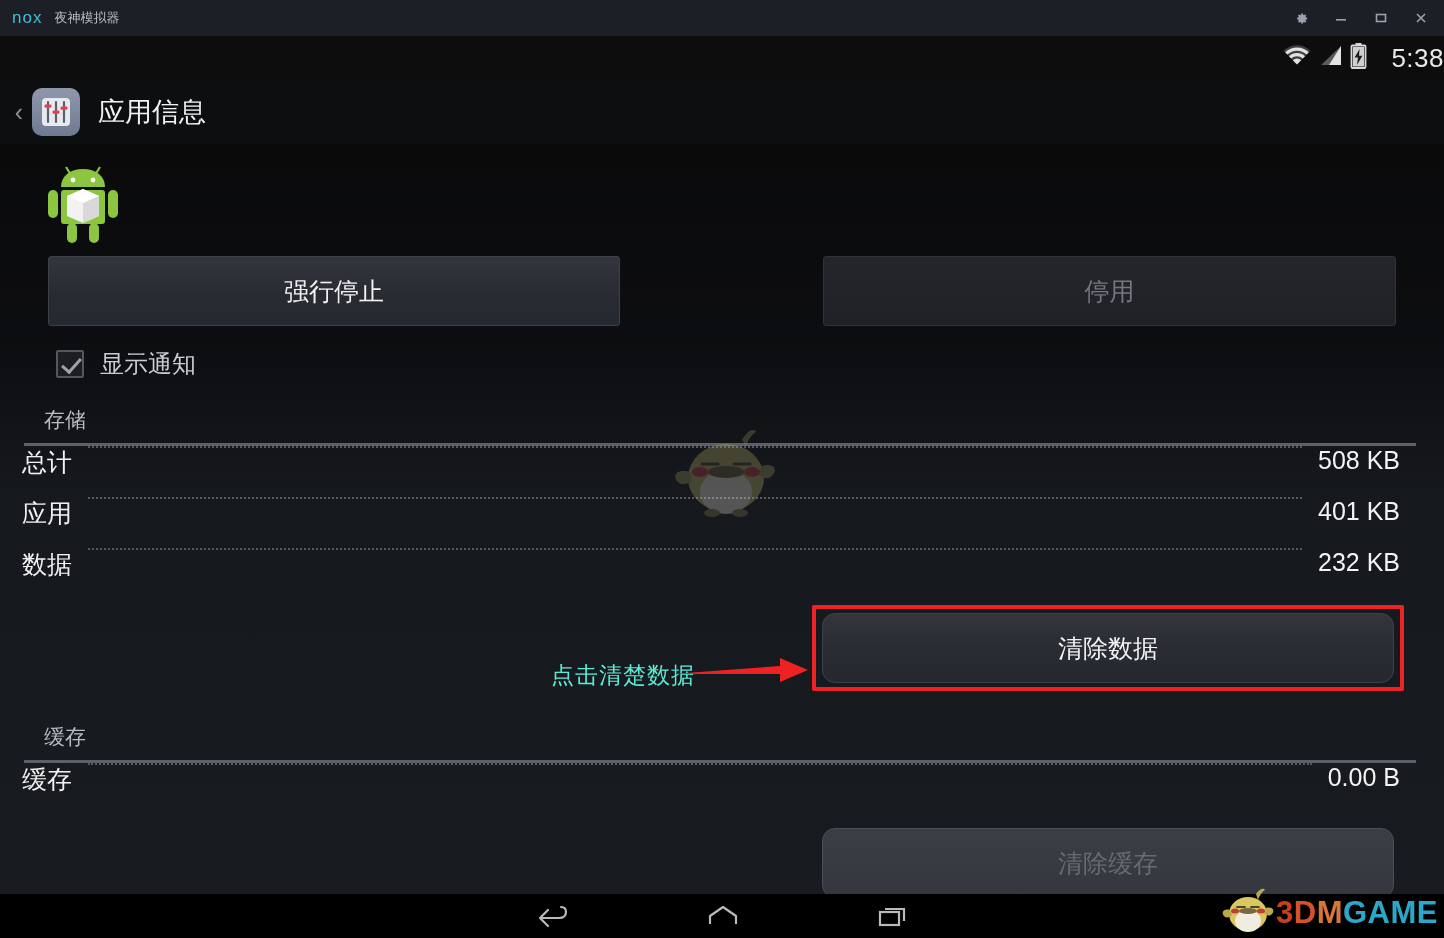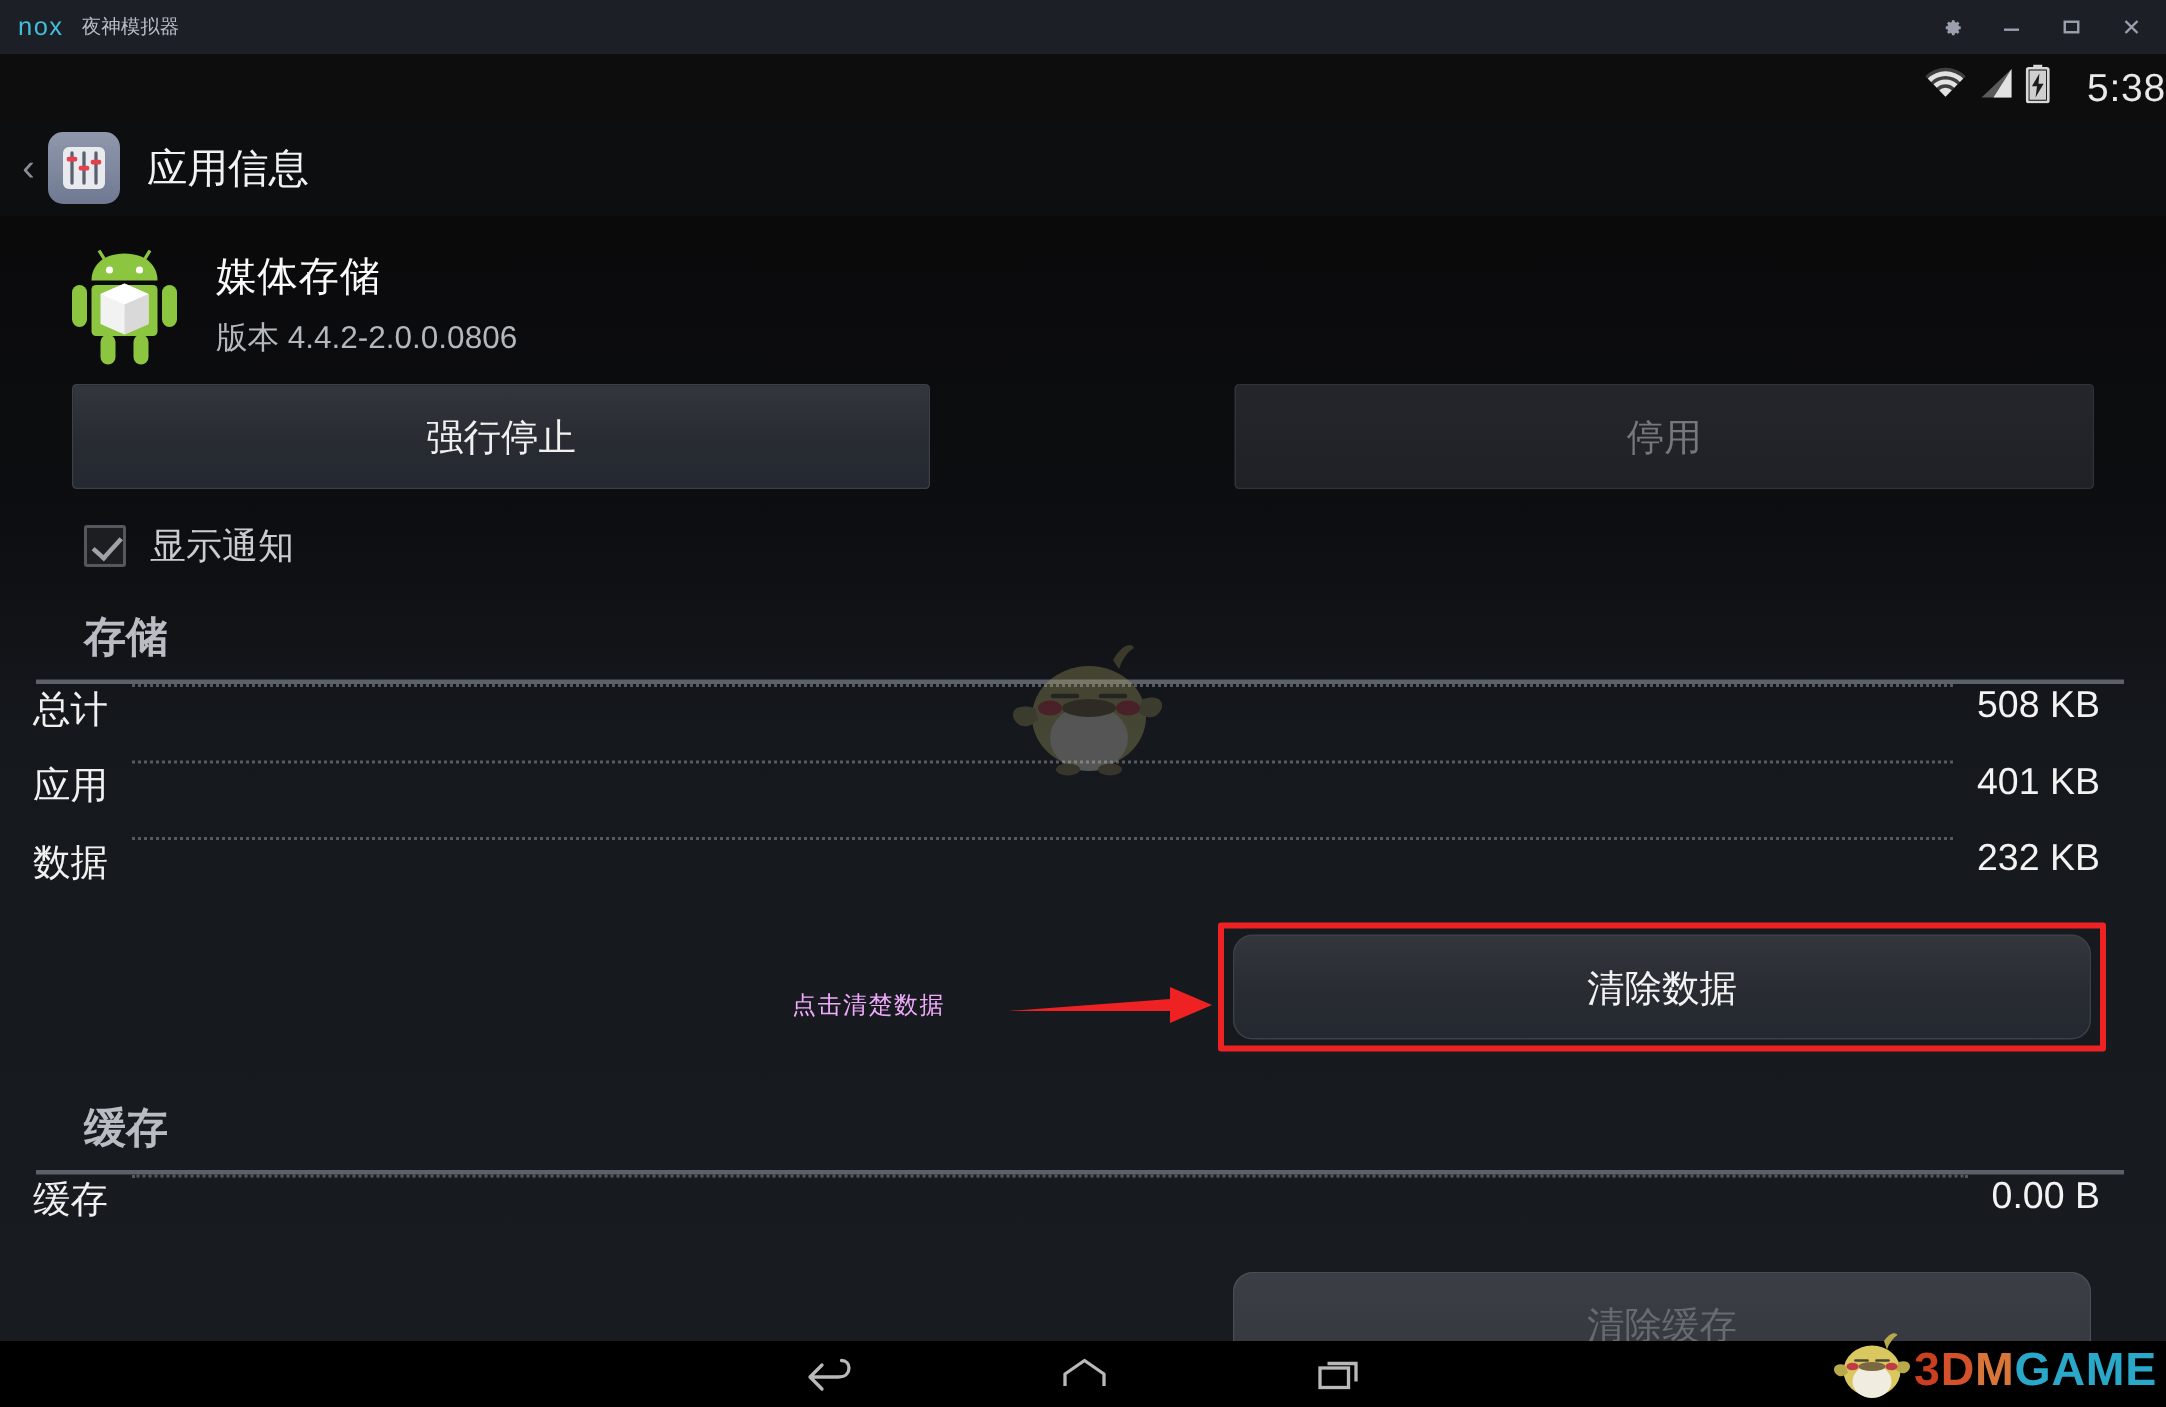--- a/index.html
+++ b/index.html
@@ -114,21 +114,21 @@
     background: #1c1e22; position: relative;
   }
   .chkbox::after {
     content: ""; position: absolute; left: 8px; top: 2px;
     width: 8px; height: 16px; border: solid #9fa3a9;
     border-width: 0 3px 3px 0; transform: rotate(42deg);
   }
   .chk-label { margin-left: 16px; color: #c9ccd1; font-size: 24px; }
 
   .section { margin-top: 26px; }
-  .section-title { color: #b9bcc2; font-size: 28px; padding-left: 56px; font-weight: 700; }
+  .section-title { color: #b9bcc2; font-size: 21px; padding-left: 44px; font-weight: 400; }
   .section-rule { height: 3px; background: #5b6069; margin: 9px 28px 0 24px; }
 
   .srow { display: flex; align-items: flex-start; padding: 0 44px 0 22px; height: 51px; }
   .srow .k { color: #f0f0f0; font-size: 25px; white-space: nowrap; }
   .srow .dots {
     flex: 1; margin: 0 16px 9px 16px;
     border-bottom: 2px dotted #565a60; height: 1px;
   }
   .srow .v { color: #f3f3f3; font-size: 25px; white-space: nowrap; }
 
@@ -145,22 +145,22 @@
     background: linear-gradient(180deg,#3b3f45 0%, #34383e 100%);
     border-color: #4a4e55; color: #676b71;
   }
   .redbox {
     position: absolute; top: 6px; left: 812px;
     width: 592px; height: 86px;
     border: 4px solid #ee2222; border-radius: 2px;
     pointer-events: none;
   }
   .anno-text {
-    position: absolute; left: 528px; top: 660px;
-    color: #f0abfc; font-size: 16px; letter-spacing: 1px;
+    position: absolute; left: 551px; top: 660px;
+    color: #5eead4; font-size: 23px; letter-spacing: 1px;
   }
   .anno-arrow { position: absolute; left: 672px; top: 650px; }
 
   
   .wm-center {
     position: absolute; left: 668px; top: 282px;
     width: 112px; height: 92px; opacity: .30;
   }
 
   
@@ -302,24 +302,20 @@
             <rect x="21" y="64" width="10" height="20" rx="5"></rect>
             <rect x="43" y="64" width="10" height="20" rx="5"></rect>
           </g>
           <g>
             <path d="M37 30 L53 37 L53 57 L37 64 L21 57 L21 37 Z" fill="#f2f2f2"></path>
             <path d="M37 30 L53 37 L37 44 L21 37 Z" fill="#ffffff"></path>
             <path d="M37 44 L53 37 L53 57 L37 64 Z" fill="#d9d9d9"></path>
           </g>
         </svg>
       </div>
-      <div class="app-meta">
-        <div class="app-name">媒体存储</div>
-        <div class="app-ver">版本 4.4.2-2.0.0.0806</div>
-      </div>
     </div>
 
     <div class="btn-row">
       <div class="abtn force">强行停止</div>
       <div class="abtn disable">停用</div>
     </div>
 
     <div class="chk-row">
       <div class="chkbox"></div>
       <div class="chk-label">显示通知</div>

